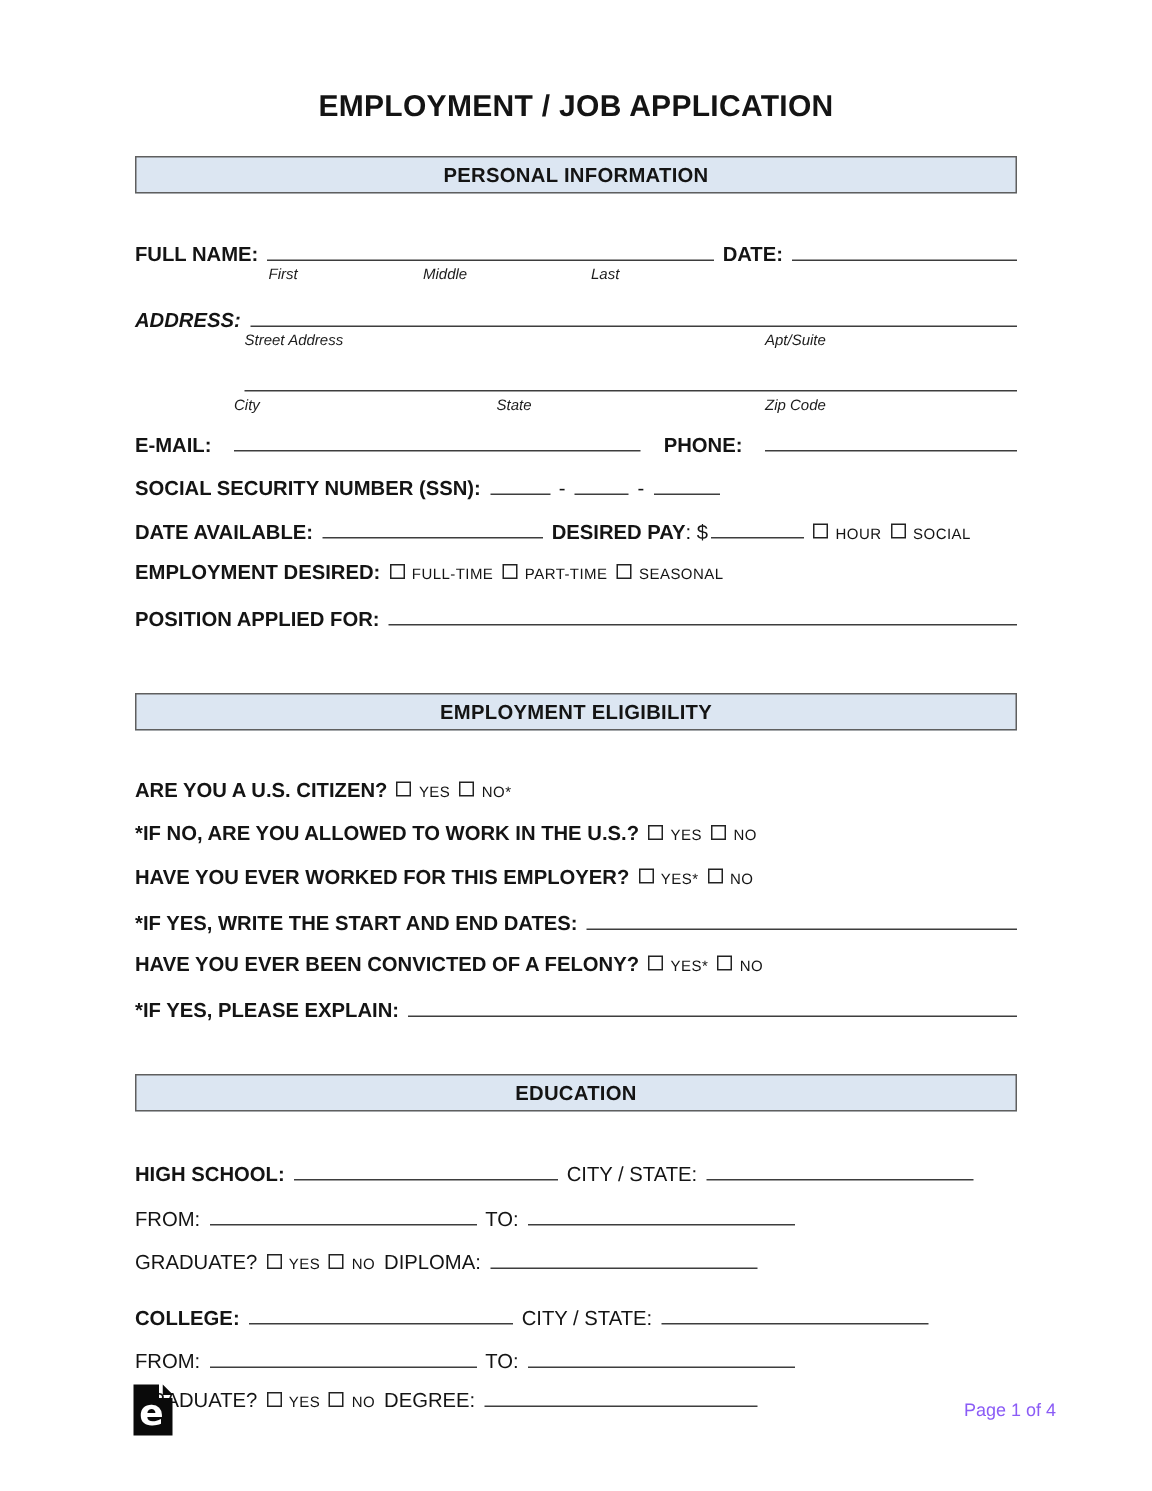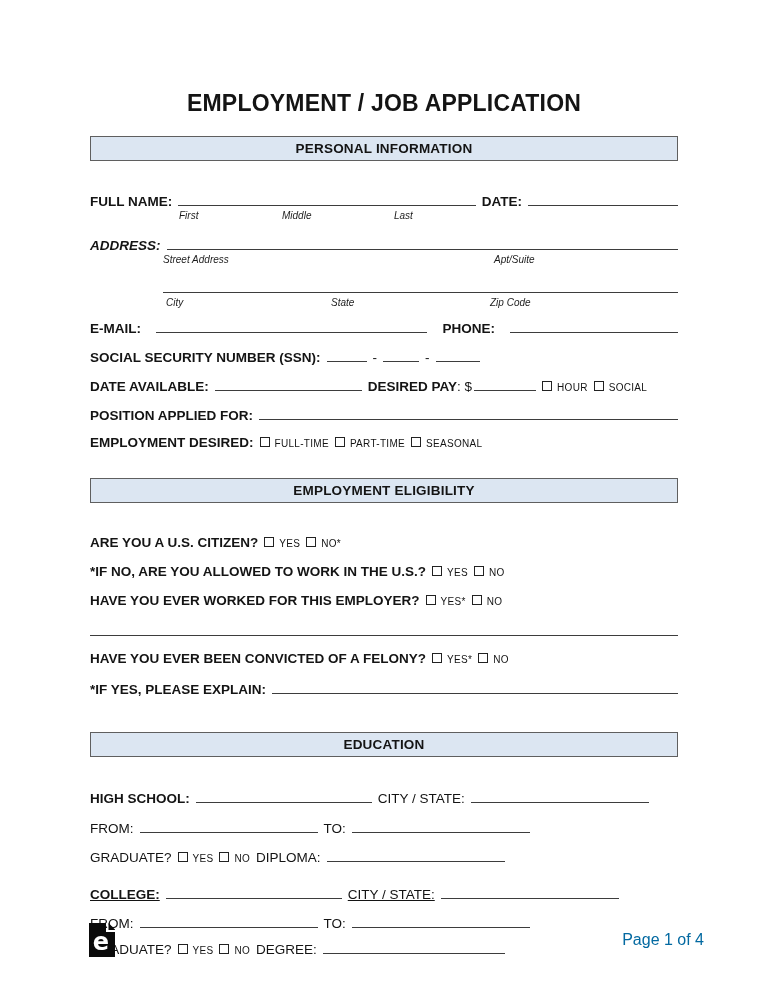--- a/index.html
+++ b/index.html
@@ -6,35 +6,35 @@
   html,body { background:#ffffff; }
   body {
     width:768px; height:994px;
     font-family:"Liberation Sans", sans-serif;
     color:#141414;
     position:relative;
     overflow:hidden;
   }
   .content { padding:0 90px; }
   .page-title {
-    margin-top:88px;
-    font-size:23px; font-weight:700;
+    margin-top:56px;
+    font-size:20px; font-weight:700;
     text-align:center; letter-spacing:0.2px;
     line-height:30px;
   }
   .banner {
     height:25px;
     background:#dce6f2;
     border:1.5px solid #5f5f5f;
     display:flex; align-items:center; justify-content:center;
     font-weight:700; font-size:13.5px;
     letter-spacing:0.2px;
   }
   .banner.b1 { margin-top:18px; }
-  .banner.b2 { margin-top:25px; }
+  .banner.b2 { margin-top:41px; }
   .banner.b3 { margin-top:34px; }
   .row {
     display:flex; align-items:baseline; gap:6px;
     font-size:13.5px; height:18px;
     white-space:nowrap;
   }
   .b { font-weight:700; }
   .r { font-weight:400; }
   .ln {
     border-bottom:1.5px solid #3d3d3d;
@@ -50,32 +50,32 @@
     background:#ffffff;
   }
   .sub-row {
     position:relative; height:13px;
     font-size:10px; color:#1c1c1c;
   }
   .sub-row span { position:absolute; top:0;font-style:italic; }
   
   .mt31 { margin-top:31px; }
   .mt32 { margin-top:32px; }
-  .mt19 { margin-top:19px;text-decoration:underline; }
+  .mt19 { margin-top:19px; }
   .mt15 { margin-top:13px;font-style:italic; }
   .mt12 { margin-top:12px; }
   .mt11 { margin-top:11px; }
   .mt9  { margin-top:9px;gap:15px; }
   .mt8  { margin-top:8px; }
   .indent-line { padding-left:73px; }
   .footer {
     position:absolute; left:88px; right:64px; bottom:36px;
     display:flex; justify-content:space-between; align-items:center;
   }
-  .page-num { font-size:16px; color:#0369a1; }
+  .page-num { font-size:12px; color:#8b5cf6; }
   .logo { display:block; }
 </style>
 </head>
 <body>
 
 <div class="content">
 
   <h1 class="page-title">EMPLOYMENT / JOB APPLICATION</h1>
 
   <div class="banner b1">
@@ -93,30 +93,30 @@
     <span style="left:192px">Middle</span>
     <span style="left:304px">Last</span>
   </div>
 
   <div class="row mt15">
     <span class="b">ADDRESS:</span>
     <span class="ln fl"></span>
   </div>
   <div class="sub-row">
     <span style="left:73px">Street Address</span>
-    <span style="left:404px">Apt/Suite</span>
+    <span style="left:420px">Apt/Suite</span>
   </div>
 
   <div class="row mt12 indent-line">
     <span class="ln fl"></span>
   </div>
   <div class="sub-row">
-    <span style="left:76px">City</span>
+    <span style="left:66px">City</span>
     <span style="left:241px">State</span>
-    <span style="left:400px">Zip Code</span>
+    <span style="left:420px">Zip Code</span>
   </div>
 
   <div class="row mt9">
     <span class="b">E-MAIL:</span>
     <span class="ln fl"></span>
     <span class="b">PHONE:</span>
     <span class="ln" style="width:168px"></span>
   </div>
 
   <div class="row mt11">
@@ -137,38 +137,38 @@
       <span class="cb"></span>
       <span class="opt">HOUR</span>
     </span>
     <span class="opt-group">
       <span class="cb"></span>
       <span class="opt">SOCIAL</span>
     </span>
   </div>
 
   <div class="row mt11">
+    <span class="b">EMPLOYMENT DESIRED:</span>
+    <span class="opt-group">
+      <span class="cb"></span>
+      <span class="opt">FULL-TIME</span>
+    </span>
+    <span class="opt-group">
+      <span class="cb"></span>
+      <span class="opt">PART-TIME</span>
+    </span>
+    <span class="opt-group">
+      <span class="cb"></span>
+      <span class="opt">SEASONAL</span>
+    </span>
+  </div>
+
+  <div class="row mt11">
     <span class="b">POSITION APPLIED FOR:</span>
     <span class="ln fl"></span>
-  </div>
-
-  <div class="row mt11">
-    <span class="b">EMPLOYMENT DESIRED:</span>
-    <span class="opt-group">
-      <span class="cb"></span>
-      <span class="opt">FULL-TIME</span>
-    </span>
-    <span class="opt-group">
-      <span class="cb"></span>
-      <span class="opt">PART-TIME</span>
-    </span>
-    <span class="opt-group">
-      <span class="cb"></span>
-      <span class="opt">SEASONAL</span>
-    </span>
   </div>
 
   <div class="banner b2">
     <span>EMPLOYMENT ELIGIBILITY</span>
   </div>
 
   <div class="row mt32">
     <span class="b">ARE YOU A U.S. CITIZEN?</span>
     <span class="opt-group">
       <span class="cb"></span>
@@ -198,20 +198,21 @@
       <span class="cb"></span>
       <span class="opt">YES*</span>
     </span>
     <span class="opt-group">
       <span class="cb"></span>
       <span class="opt">NO</span>
     </span>
   </div>
 
   <div class="row mt11">
+    <span class="b">*IF YES, WRITE THE START AND END DATES:</span>
     <span class="ln fl"></span>
   </div>
 
   <div class="row mt11">
     <span class="b">HAVE YOU EVER BEEN CONVICTED OF A FELONY?</span>
     <span class="opt-group">
       <span class="cb"></span>
       <span class="opt">YES*</span>
     </span>
     <span class="opt-group">

